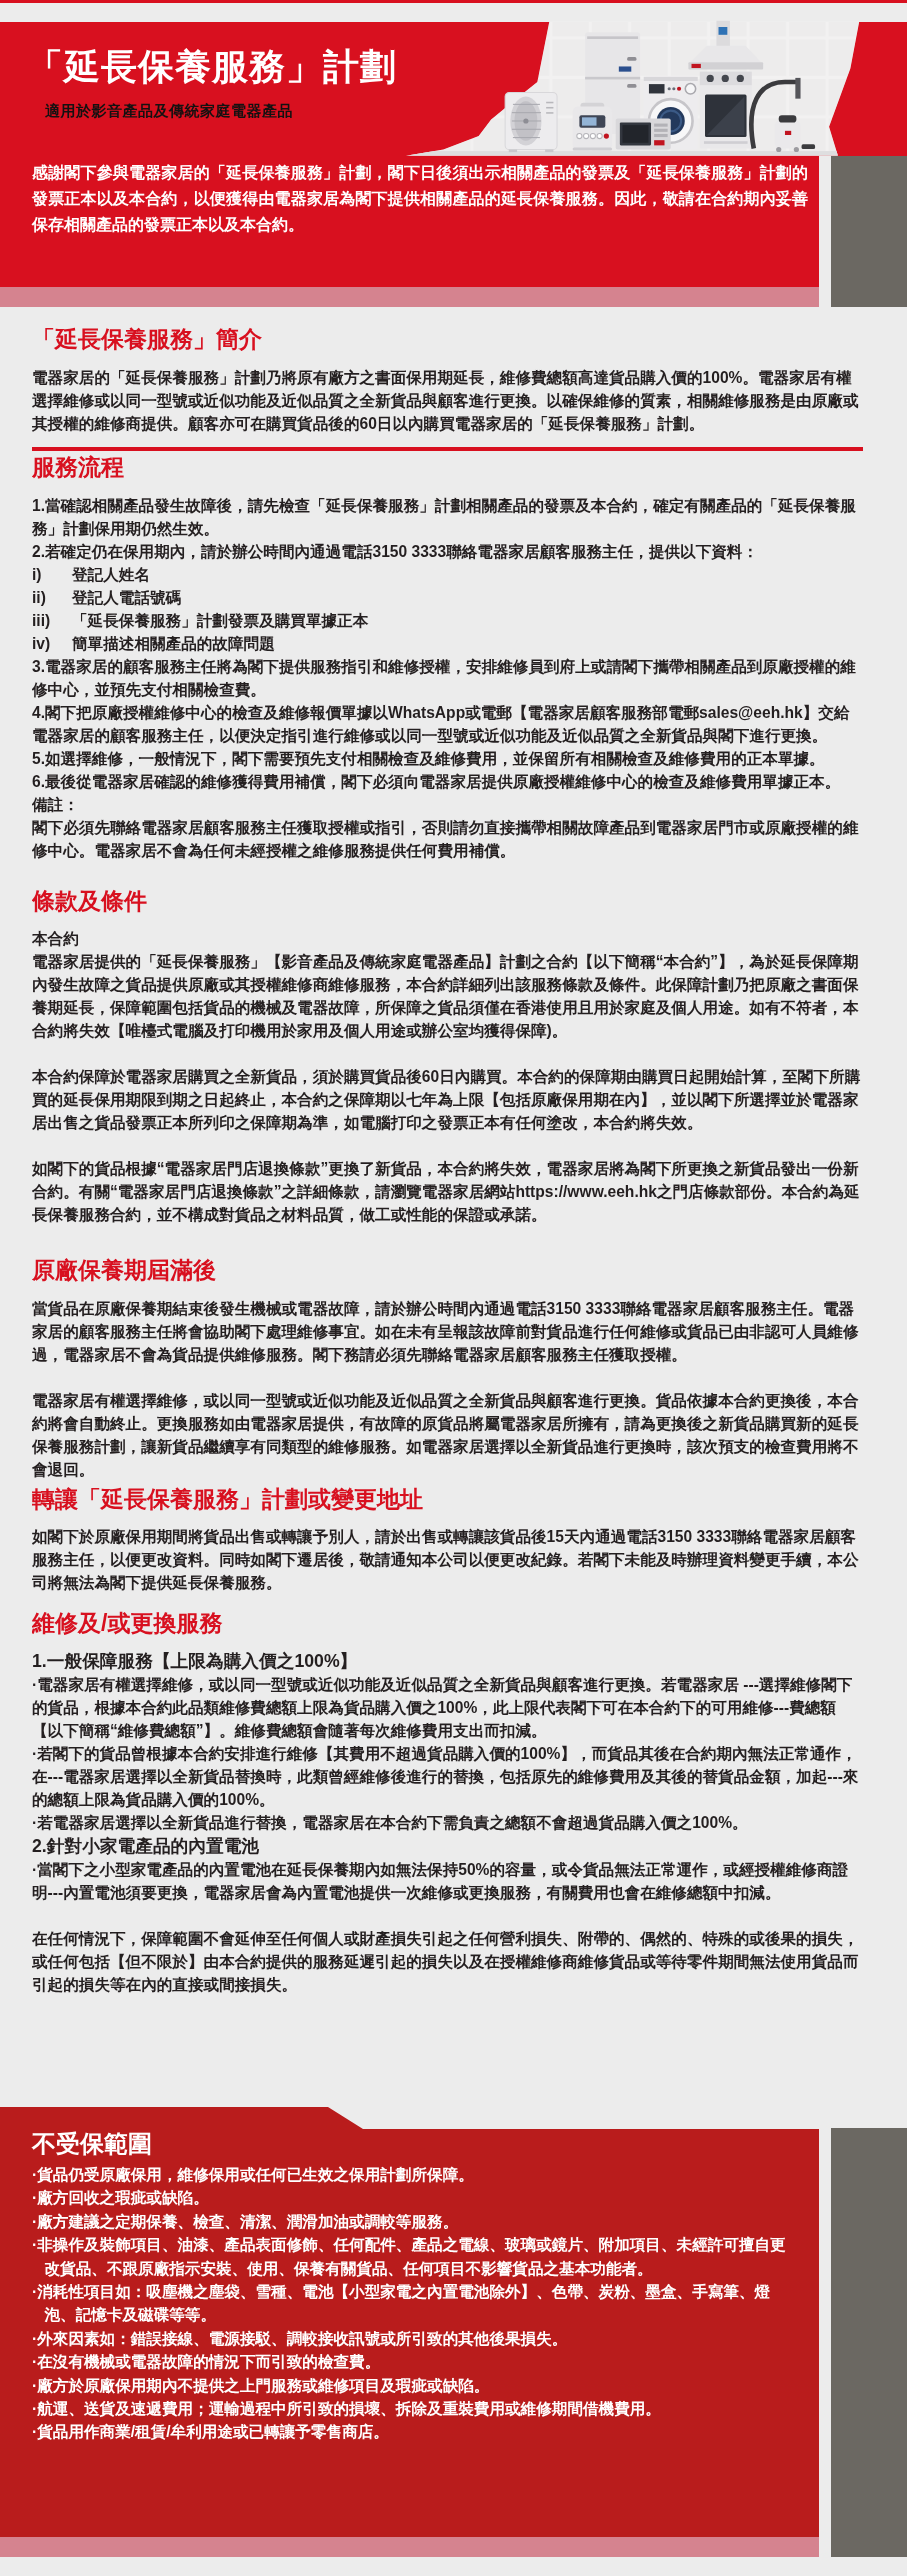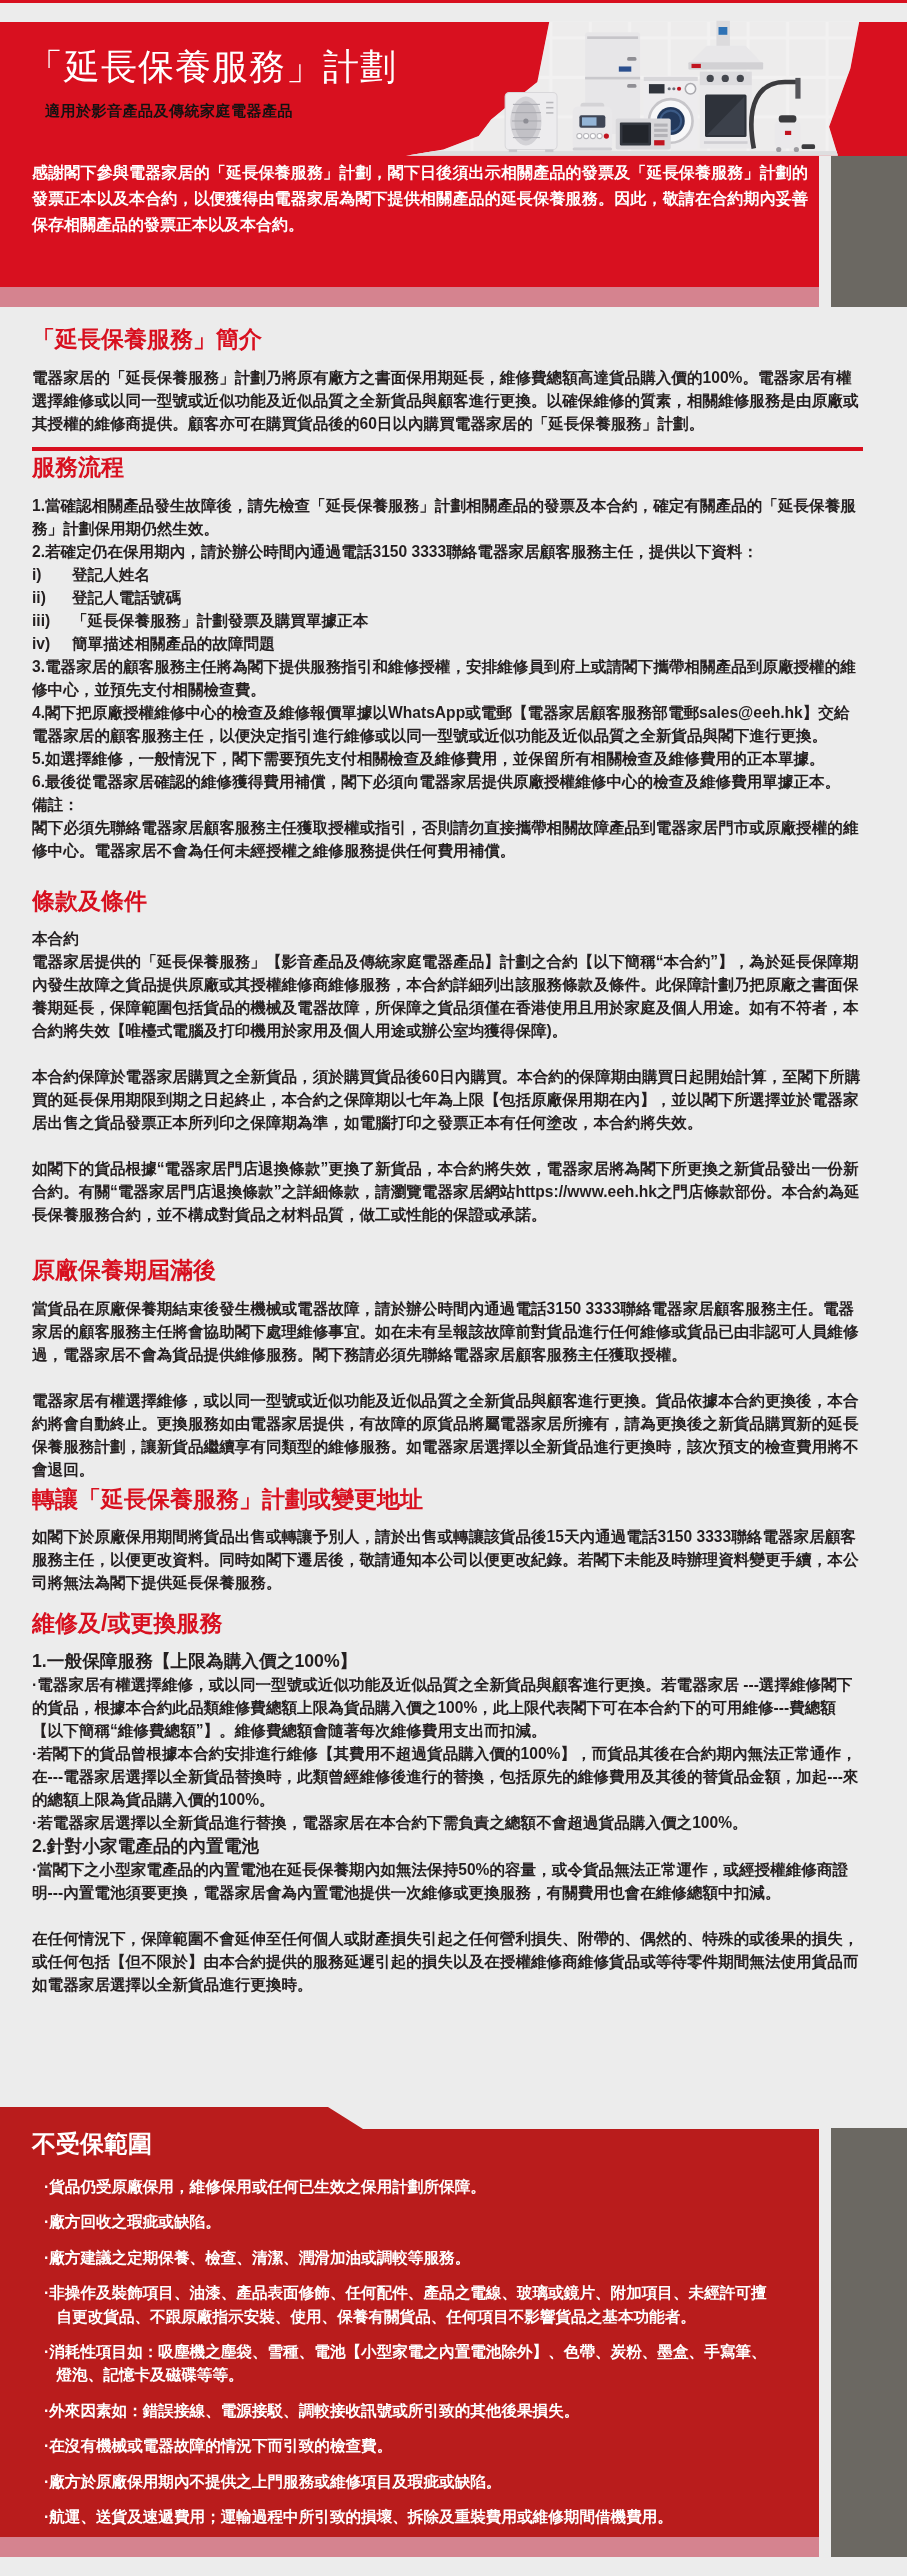--- a/index.html
+++ b/index.html
@@ -12,21 +12,21 @@
   .abs{position:absolute;}
   
   .top-line{top:0;left:0;width:908px;height:2.6px;background:#d8101f;}
   .banner-upper{top:22px;left:0;width:908px;height:134px;background:#d8101f;}
   .banner-lower{top:156px;left:0;width:819px;height:131px;background:#d8101f;}
   .pink-top{top:287px;left:0;width:819px;height:20px;background:#d5838f;}
   .gray-top{top:156px;left:831px;width:77px;height:151px;background:#6b6862;}
   .appliance-svg{top:0;left:0;width:908px;height:162px;}
   .banner-title{
     top:44px;left:27px;width:467px;color:#ffffff;
-    font-size:36px;font-weight:400;letter-spacing:1px;line-height:45px;
+    font-size:36px;font-weight:700;letter-spacing:1px;line-height:45px;
   }
   .banner-subtitle{
     top:102px;left:45px;width:467px;color:#141111;
     font-size:15px;font-weight:900;letter-spacing:0.5px;
   }
   .banner-intro{
     top:160px;left:32px;width:776px;color:#ffffff;
     font-size:16px;font-weight:700;line-height:26px;text-align:justify;
   }
   
@@ -57,21 +57,21 @@
     color:#ffffff;
   }
   .exclusions h2{
     position:absolute;top:23px;left:32px;margin:0;
     font-size:24px;font-weight:900;line-height:28px;color:#ffffff;
   }
   .excl-list{
     position:absolute;top:56px;left:32px;width:754px;
     font-size:15.6px;font-weight:700;line-height:23.4px;
   }
-  .excl-list p{margin:12px;padding-left:12.5px;text-indent:-12.5px;}
+  .excl-list p{margin:0;padding-left:12.5px;text-indent:-12.5px;}
   .pink-bottom{top:2537px;left:0;width:819px;height:20px;background:#d5838f;}
   .gray-bottom{top:2128px;left:831px;width:77px;height:429px;background:#6b6862;}
 </style>
 </head>
 <body>
 
 <div class="abs top-line"></div>
 <div class="abs banner-upper"></div>
 <div class="abs banner-lower"></div>
 <div class="abs pink-top"></div>
@@ -237,21 +237,21 @@
   </div>
 
   <div class="sec-repair">
     <h2>維修及/或更換服務</h2>
     <p class="repair-sub">1.一般保障服務【上限為購入價之100%】</p>
     <p>·電器家居有權選擇維修，或以同一型號或近似功能及近似品質之全新貨品與顧客進行更換。若電器家居 ---選擇維修閣下的貨品，根據本合約此品類維修費總額上限為貨品購入價之100%，此上限代表閣下可在本合約下的可用維修---費總額【以下簡稱“維修費總額”】。維修費總額會隨著每次維修費用支出而扣減。</p>
     <p>·若閣下的貨品曾根據本合約安排進行維修【其費用不超過貨品購入價的100%】，而貨品其後在合約期內無法正常通作，在---電器家居選擇以全新貨品替換時，此類曾經維修後進行的替換，包括原先的維修費用及其後的替貨品金額，加起---來的總額上限為貨品購入價的100%。</p>
     <p>·若電器家居選擇以全新貨品進行替換，電器家居在本合約下需負責之總額不會超過貨品購入價之100%。</p>
     <p class="repair-sub">2.針對小家電產品的內置電池</p>
     <p>·當閣下之小型家電產品的內置電池在延長保養期內如無法保持50%的容量，或令貨品無法正常運作，或經授權維修商證明---內置電池須要更換，電器家居會為內置電池提供一次維修或更換服務，有關費用也會在維修總額中扣減。</p>
-    <p class="gap">在任何情況下，保障範圍不會延伸至任何個人或財產損失引起之任何營利損失、附帶的、偶然的、特殊的或後果的損失，或任何包括【但不限於】由本合約提供的服務延遲引起的損失以及在授權維修商維修貨品或等待零件期間無法使用貨品而 如電器家居選擇以全新貨品進行更換時。</p>
+    <p class="gap">在任何情況下，保障範圍不會延伸至任何個人或財產損失引起之任何營利損失、附帶的、偶然的、特殊的或後果的損失，或任何包括【但不限於】由本合約提供的服務延遲引起的損失以及在授權維修商維修貨品或等待零件期間無法使用貨品而 引起的損失等在內的直接或間接損失。</p>
   </div>
 
 </div>
 
 <div class="abs exclusions">
   <h2>不受保範圍</h2>
   <div class="excl-list">
     <p>·貨品仍受原廠保用，維修保用或任何已生效之保用計劃所保障。</p>
     <p>·廠方回收之瑕疵或缺陷。</p>
     <p>·廠方建議之定期保養、檢查、清潔、潤滑加油或調較等服務。</p>

